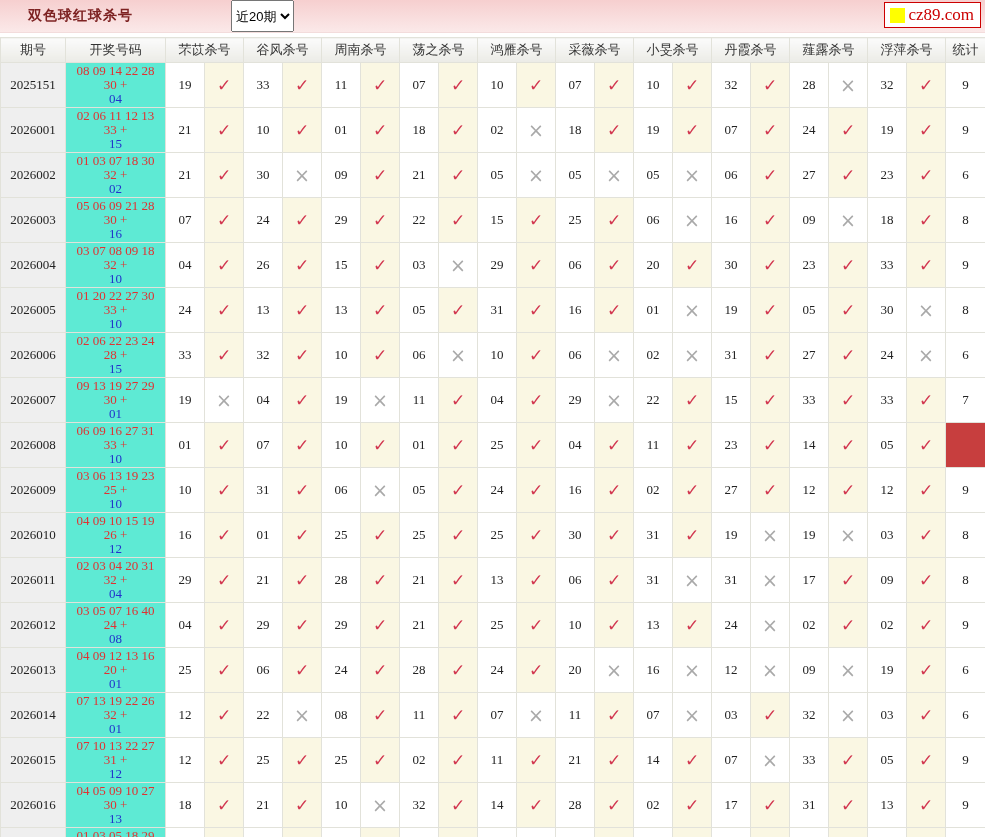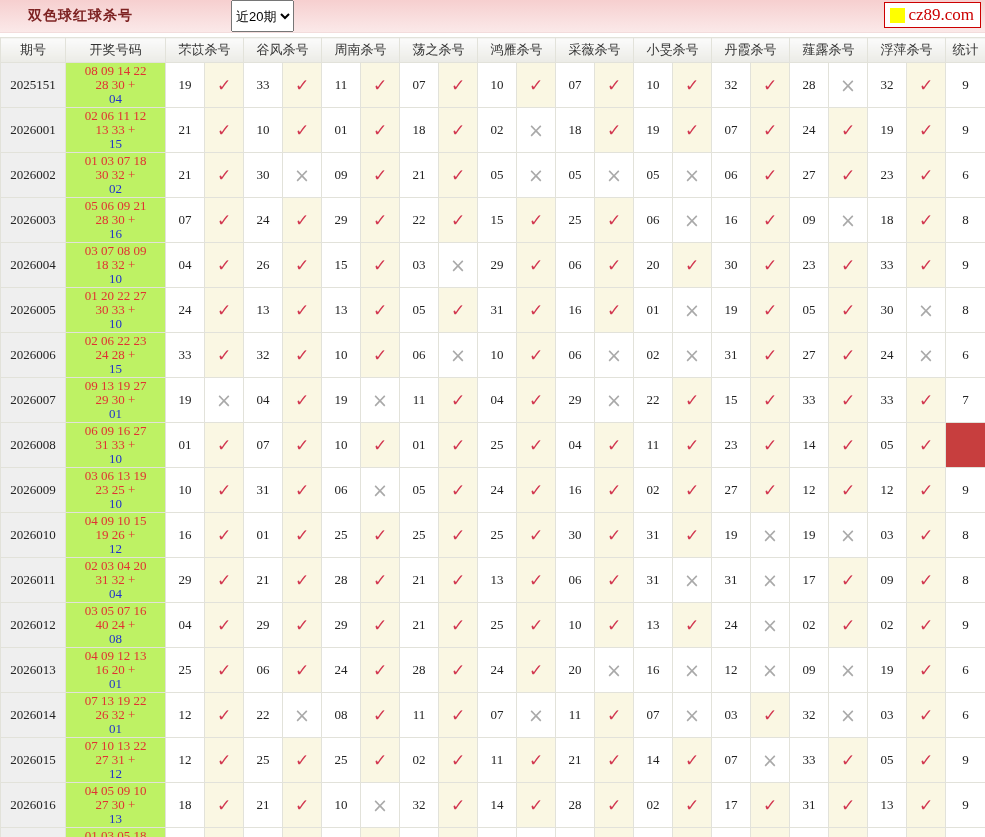--- a/index.html
+++ b/index.html
@@ -17,21 +17,21 @@
   .logo-sq{width:15px;height:15px;background:#ffff00;display:inline-block;margin-right:3px;}
   .logo-text{color:#cc0000;font-size:17px;font-family:"Liberation Serif",serif;}
   
   table{border-collapse:collapse;table-layout:fixed;width:985px;margin-top:4px;}
   td,th{border:1px solid #e2e2da;text-align:center;vertical-align:middle;
     overflow:hidden;padding:0;}
   thead th{height:24px;background:linear-gradient(#fbfbfb,#ebebe6);
     font-size:13px;font-weight:normal;color:#333;margin-top:32px;}
   tr.data{height:30px;}
   td.period{background:#efefef;font-size:13px;color:#222;margin-left:48px;}
-  td.draw{font-size:13px;line-height:14px;padding:1px 18px;background:#bef264;}
+  td.draw{font-size:13px;line-height:14px;padding:1px 10px;background:#5eead4;}
   .reds{color:#e13232;}
   .blueball{color:#2233cc;display:block;}
   td.num{font-size:13px;color:#222;background:#fff;}
   td.mark{background:#fff;}
   td.mark.ok{background:#faf7e3;}
   .check-glyph{color:#d23750;font-size:17px;font-weight:bold;
     font-family:"DejaVu Sans",sans-serif;}
   .cross-glyph{color:#a9a9a9;font-size:19px;font-family:"DejaVu Sans",sans-serif;}
   td.stat{font-size:13px;color:#222;background:#fff;}
   td.stat.allright{background:#c73e3e;color:#fff;font-weight:bold;font-size:12px;

